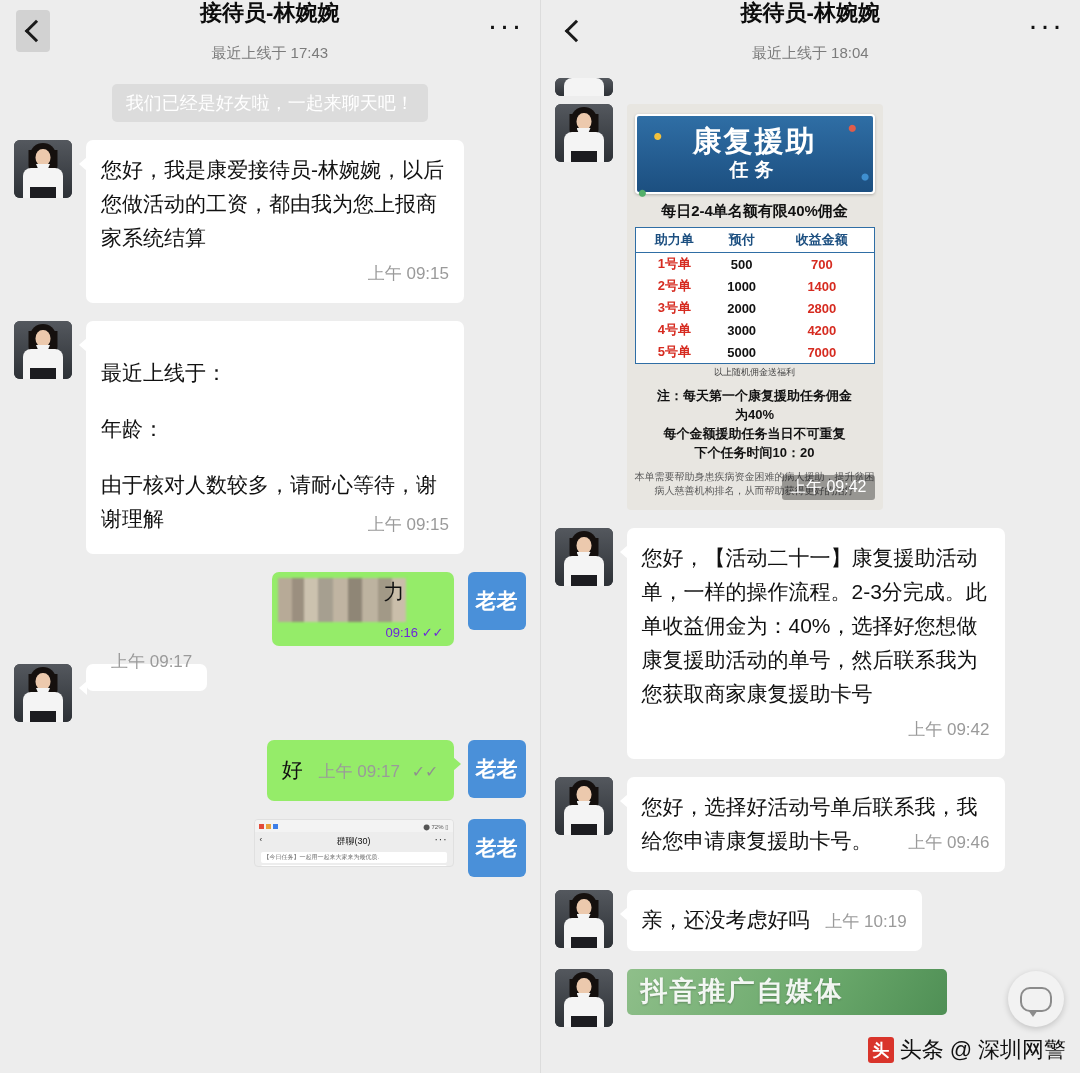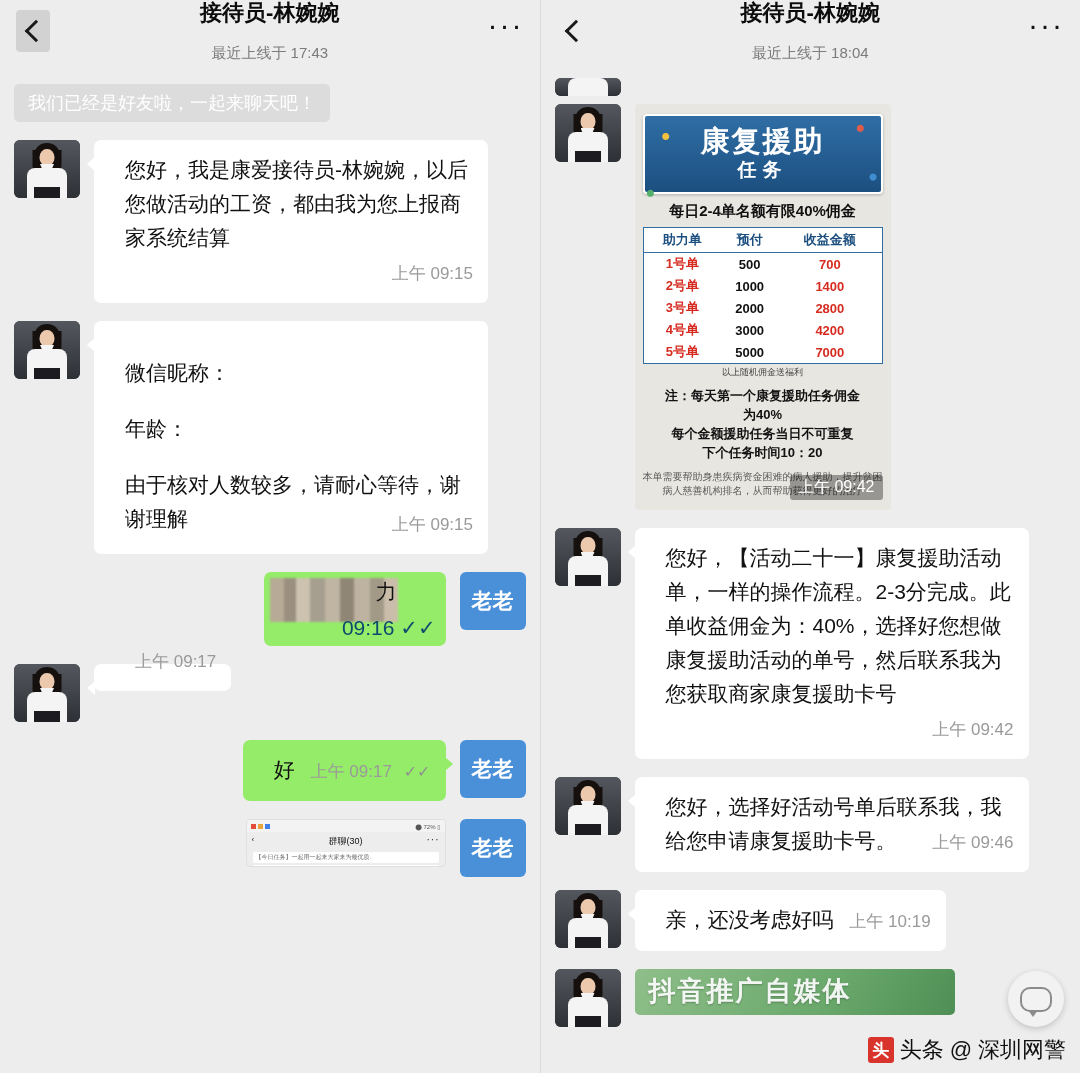--- a/index.html
+++ b/index.html
@@ -95,39 +95,39 @@
   }
   .day-chip-wrap { text-align: center; margin: 8px 0 14px; }
   .day-chip {
     display: inline-block;
     background: #d9d9d9;
     color: #ffffff;
     font-size: 17px;
     padding: 5px 12px;
     border-radius: 4px;
   }
-  .sys-chip-wrap { text-align: left; margin: 6px 0 18px; }
+  .sys-chip-wrap { text-align: center; margin: 6px 0 18px; }
   .sys-chip {
     display: inline-block;
     background: #dcdcdc;
     color: #ffffff;
     font-size: 18px;
     padding: 7px 14px;
     border-radius: 5px;
   }
 
   .row {
     display: flex;
     margin-bottom: 18px;
     align-items: flex-start;
   }
   .row.right { justify-content: flex-end; }
 
   .avatar {
-    width: 66px;
+    width: 58px;
     height: 58px;
     border-radius: 6px;
     flex: 0 0 auto;
     overflow: hidden;
     position: relative;
     background: #3b3f45;
   }
   .avatar .bg { position: absolute; inset: 0; background: linear-gradient(#54585e, #2d3136); }
   .avatar .hair {
     position: absolute; left: 50%; top: 3px; transform: translateX(-50%);
@@ -162,21 +162,21 @@
   .avatar.me {
     background: #4a90d9;
     display: flex; align-items: center; justify-content: center;
     color: #ffffff; font-size: 21px; font-weight: 700;
   }
 
   .bubble {
     position: relative;
     max-width: 348px;
     border-radius: 7px;
-    padding: 13px 15px 12px 31px;
+    padding: 13px 15px 12px 15px;
     font-size: 21px;
     line-height: 34px;
     color: #111111;
     word-wrap: break-word;
   }
   .bubble.in {
     background: #ffffff;
     margin-left: 14px;
   }
   .bubble.in:before {
@@ -245,21 +245,21 @@
     filter: blur(1.4px);
   }
   .blurred .txt {
     position: absolute;
     left: 112px; top: 6px;
     font-size: 21px; color: #111;
   }
   .blurred .meta {
     position: absolute;
     right: 10px; bottom: 6px;
-    font-size: 21px; color: #0c4a6e;
+    font-size: 13px; color: #6d28d9;
   }
 
   
   .poster {
     margin-left: 14px;
     width: 256px;
     background: #e8e6e1;
     border-radius: 4px;
     position: relative;
     padding: 10px 8px 12px;
@@ -514,21 +514,21 @@
           <span class="bg"></span>
             <span class="hair"></span>
             <span class="face"></span>
             <span class="hair2"></span>
             <span class="neck"></span>
             <span class="body"></span>
             <span class="skirt"></span>
         </div>
         <div class="bubble in">
           <div class="gap"></div>
-          <p>微信昵称：</p>
+          <p>最近上线于：</p>
           <div class="gap"></div>
           <p>年龄：</p>
           <div class="gap"></div>
           <p>由于核对人数较多，请耐心等待，谢谢理解</p>
           <div style="text-align:right;margin-top:-30px"><span class="ts">上午 09:15</span></div>
         </div>
       </div>
 
       <div class="row right">
         <div class="blurred">

